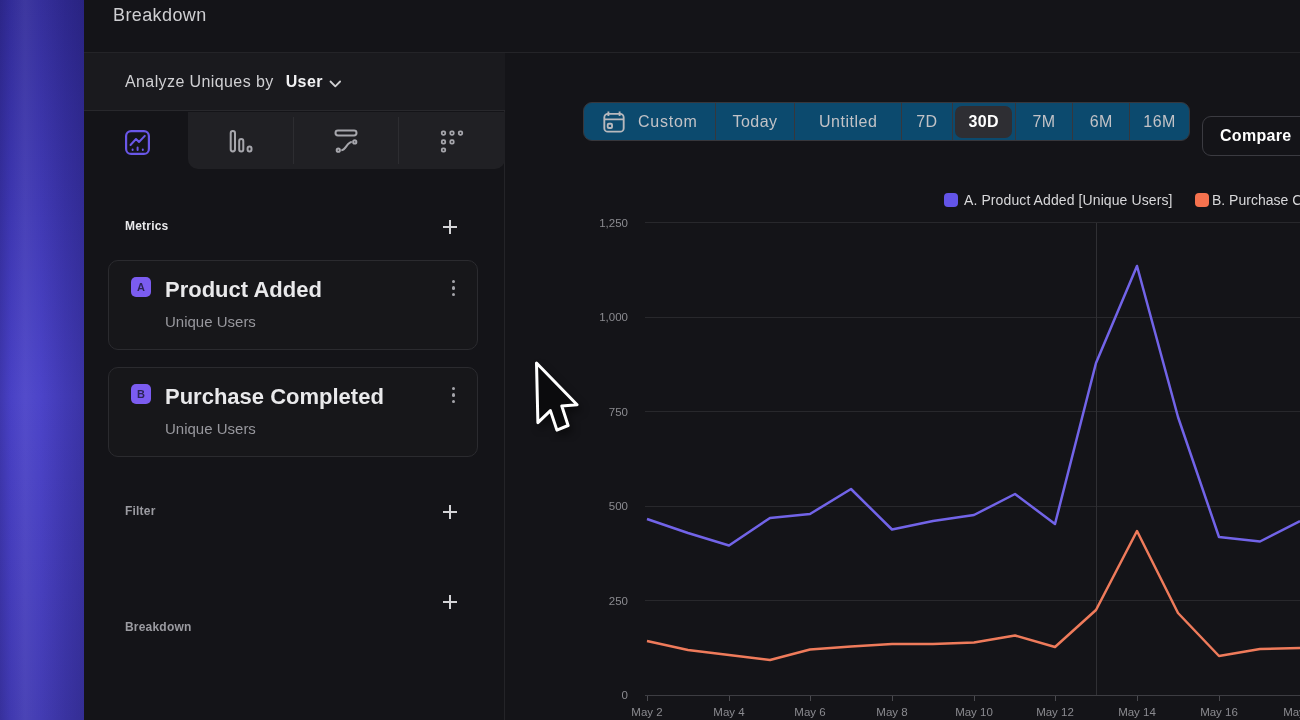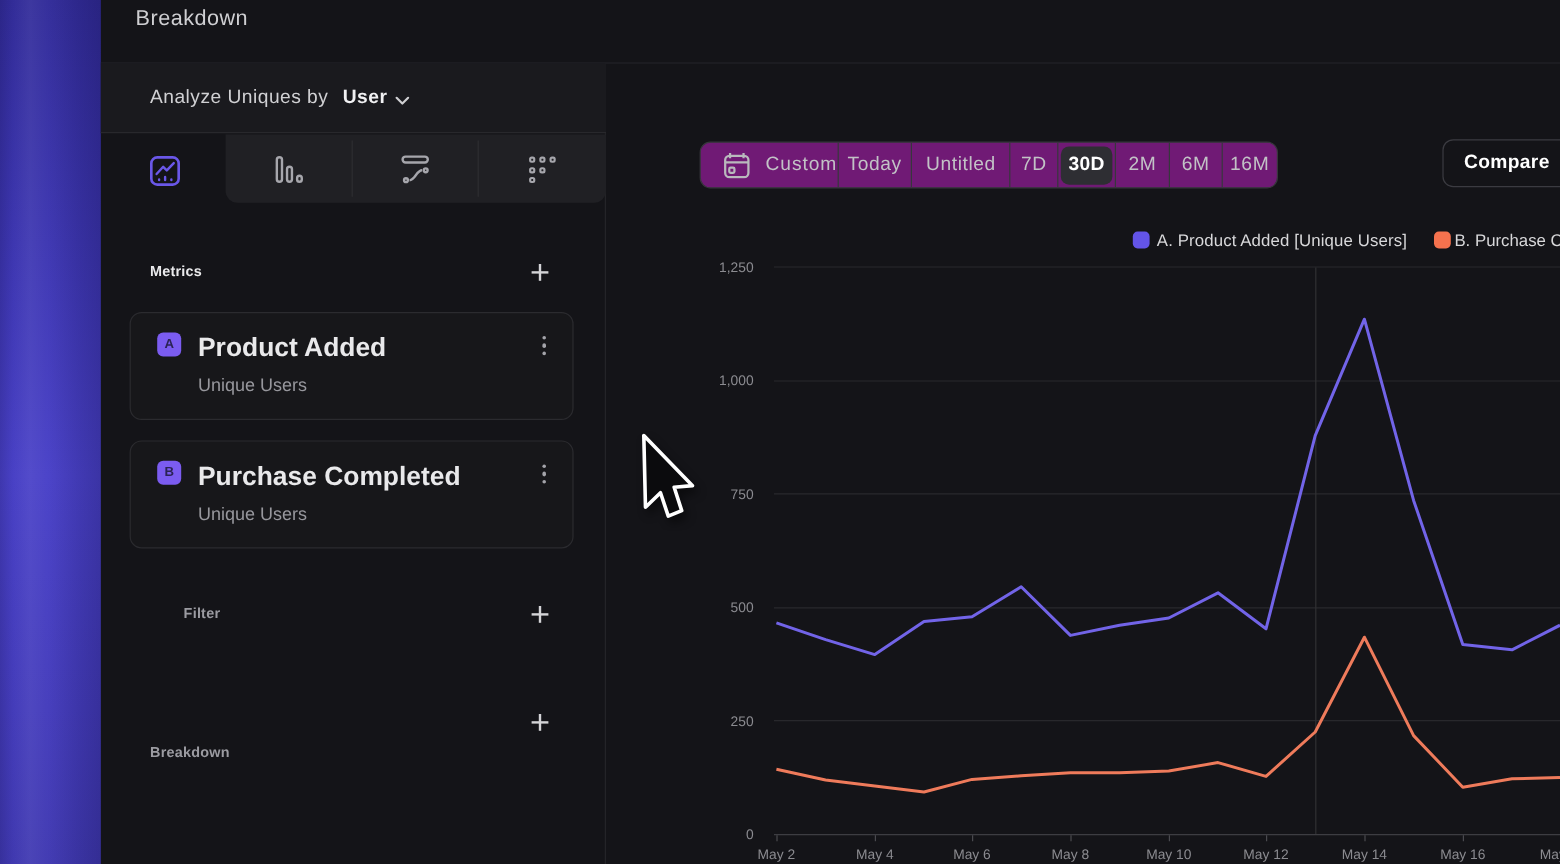--- a/index.html
+++ b/index.html
@@ -36,21 +36,21 @@
   .badge { left:131px; width:20px; height:20px; border-radius:5px; background:#7b5cf0; color:#2b2355;
            font-size:11px; font-weight:bold; text-align:center; line-height:20px; }
   .cardTitle { left:165px; font-size:22px; font-weight:bold; color:#e9e9eb; }
   .cardSub  { left:165px; font-size:15px; color:#97979d; }
   .kebab { left:452px; width:4px; }
   .kebab i { display:block; width:3.4px; height:3.4px; border-radius:50%; background:#a4a4aa; margin:0 0 3.3px 0; }
 
   .grayTitle { color:#9b9ba1; }
 
   
-  #btnBar { left:583px; top:118px; width:482px; height:39px; background:#701a75; border:1px solid #37373c; border-radius:9px; display:flex; align-items:stretch; }
+  #btnBar { left:583px; top:102px; width:607px; height:39px; background:#0c4a6e; border:1px solid #37373c; border-radius:9px; display:flex; align-items:stretch; }
   .seg { display:flex; align-items:center; justify-content:center; font-size:16px; letter-spacing:0.5px; color:#c2c2c6; border-right:1px solid #37373c; position:relative; }
   .seg:last-child { border-right:none; }
   .seg.sel { color:#ffffff; font-weight:bold; letter-spacing:0.3px; }
   .seg.sel::before { content:""; position:absolute; inset:2.5px; background:#2e2e33; border-radius:7px; }
   .seg.sel span { position:relative; }
   #compare { left:1202px; top:116px; width:110px; height:40px; border:1px solid #3b3b41; border-radius:9px;
              font-size:16px; letter-spacing:0.3px; font-weight:bold; color:#fff; display:flex; align-items:center; padding-left:17px; }
 
   
   .sw { width:13.5px; height:13.5px; border-radius:4px; top:193px; }
@@ -124,42 +124,42 @@
   <div class="abs card" style="top:367px;"></div>
   <div class="abs badge" style="top:384px;">B</div>
   <div class="abs cardTitle" style="top:383.5px;">Purchase Completed</div>
   <div class="abs kebab" style="top:386.5px;">
       <i></i>
       <i></i>
       <i></i>
     </div>
   <div class="abs cardSub" style="top:419.5px;">Unique Users</div>
 
-  <div class="abs secTitle grayTitle" style="left:125px; top:504px;margin-left:28px;">Filter</div>
+  <div class="abs secTitle grayTitle" style="left:125px; top:504px;">Filter</div>
   <div class="abs plus" style="left:443px; top:504.5px;"></div>
   <div class="abs secTitle grayTitle" style="left:125px; top:620px;">Breakdown</div>
   <div class="abs plus" style="left:443px; top:594.5px;"></div>
 
   <div class="abs" id="btnBar">
     <div class="seg" style="width:132px; justify-content:flex-start; padding-left:19px; letter-spacing:0.75px;">
       <svg width="22" height="22" viewBox="0 0 20 20" style="margin-right:13px;">
         <g fill="none" stroke="#b9b9bd" stroke-width="1.7">
           <rect x="1.2" y="2.6" width="17.6" height="16.2" rx="3.2"></rect>
           <path d="M4.9 0.5 v4 M15.1 0.5 v4 M1.4 7.6 h17.2"></path>
           <rect x="4.3" y="11.6" width="3.9" height="3.9" rx="1"></rect>
         </g>
       </svg>
       Custom</div>
     <div class="seg" style="width:80px;">Today</div>
     <div class="seg" style="width:107px;">Untitled</div>
     <div class="seg" style="width:51px;">7D</div>
     <div class="seg sel" style="width:63px;">
         <span>30D</span>
       </div>
-    <div class="seg" style="width:58px;">2M</div>
+    <div class="seg" style="width:58px;">7M</div>
     <div class="seg" style="width:57px;">6M</div>
     <div class="seg" style="width:59px;">16M</div>
   </div>
   <div class="abs" id="compare">Compare</div>
 
   <div class="abs sw" style="left:944px; background:#6354e8;"></div>
   <div class="abs legTxt" style="left:964px;">A. Product Added [Unique Users]</div>
   <div class="abs sw" style="left:1195px; background:#f5724e;"></div>
   <div class="abs legTxt" style="left:1212px; letter-spacing:0;">B. Purchase Completed [Unique Users]</div>
 

